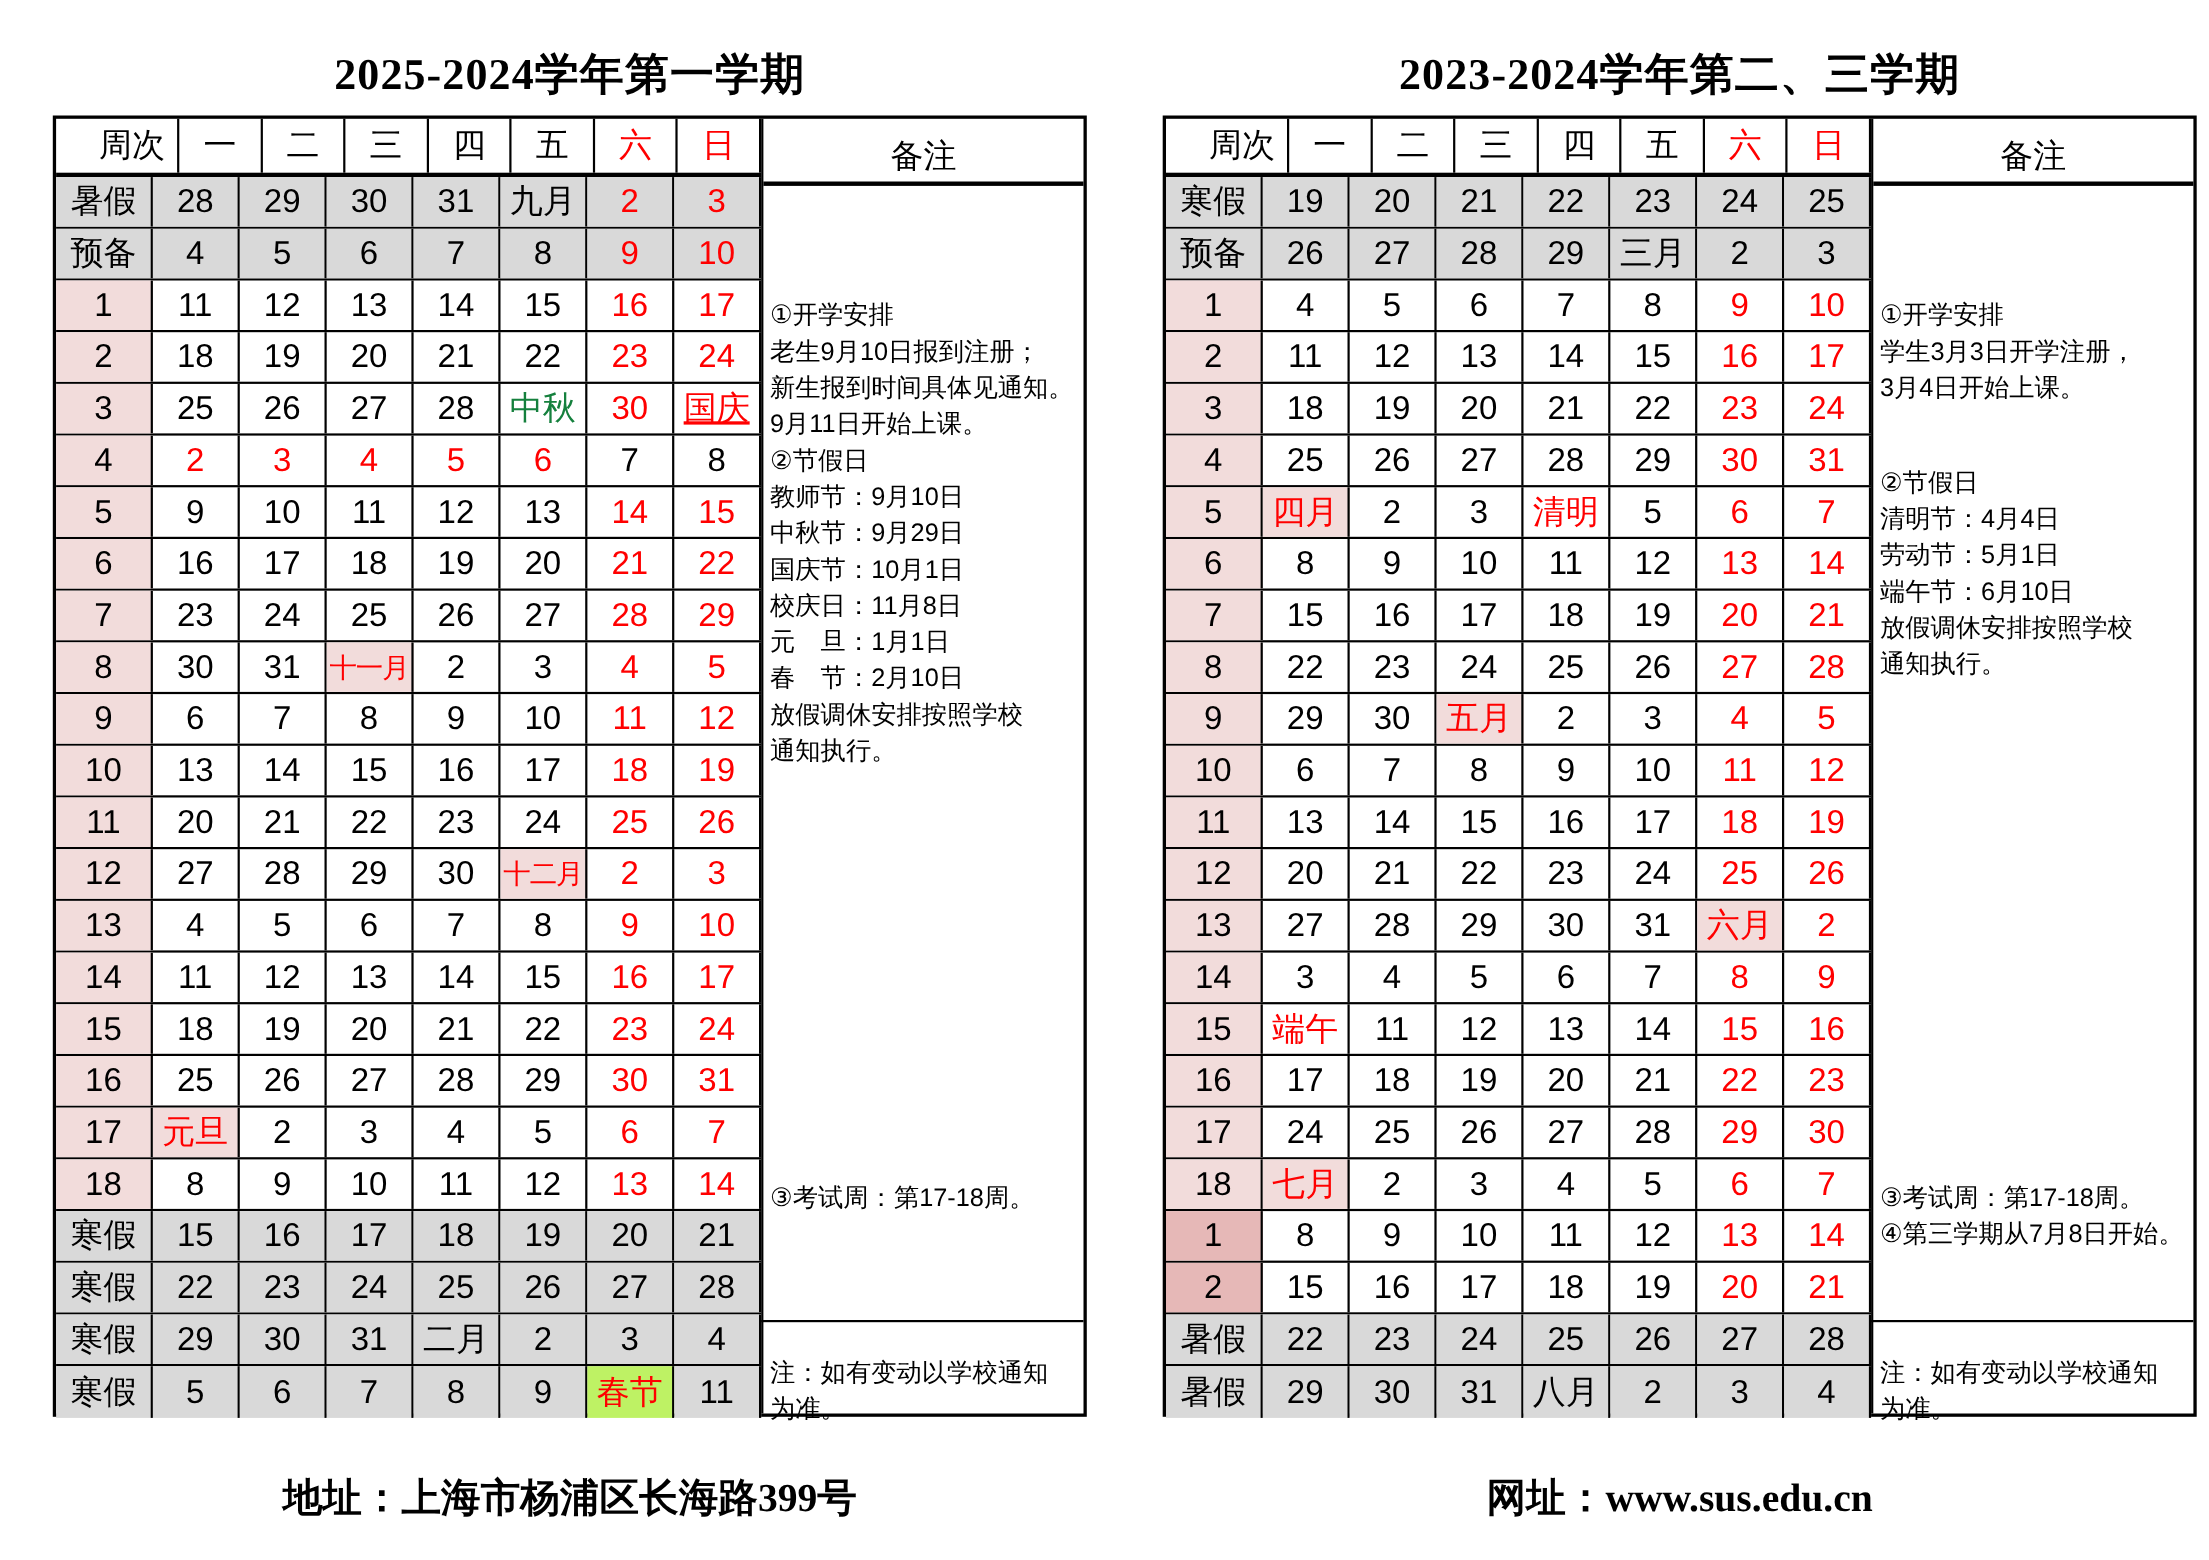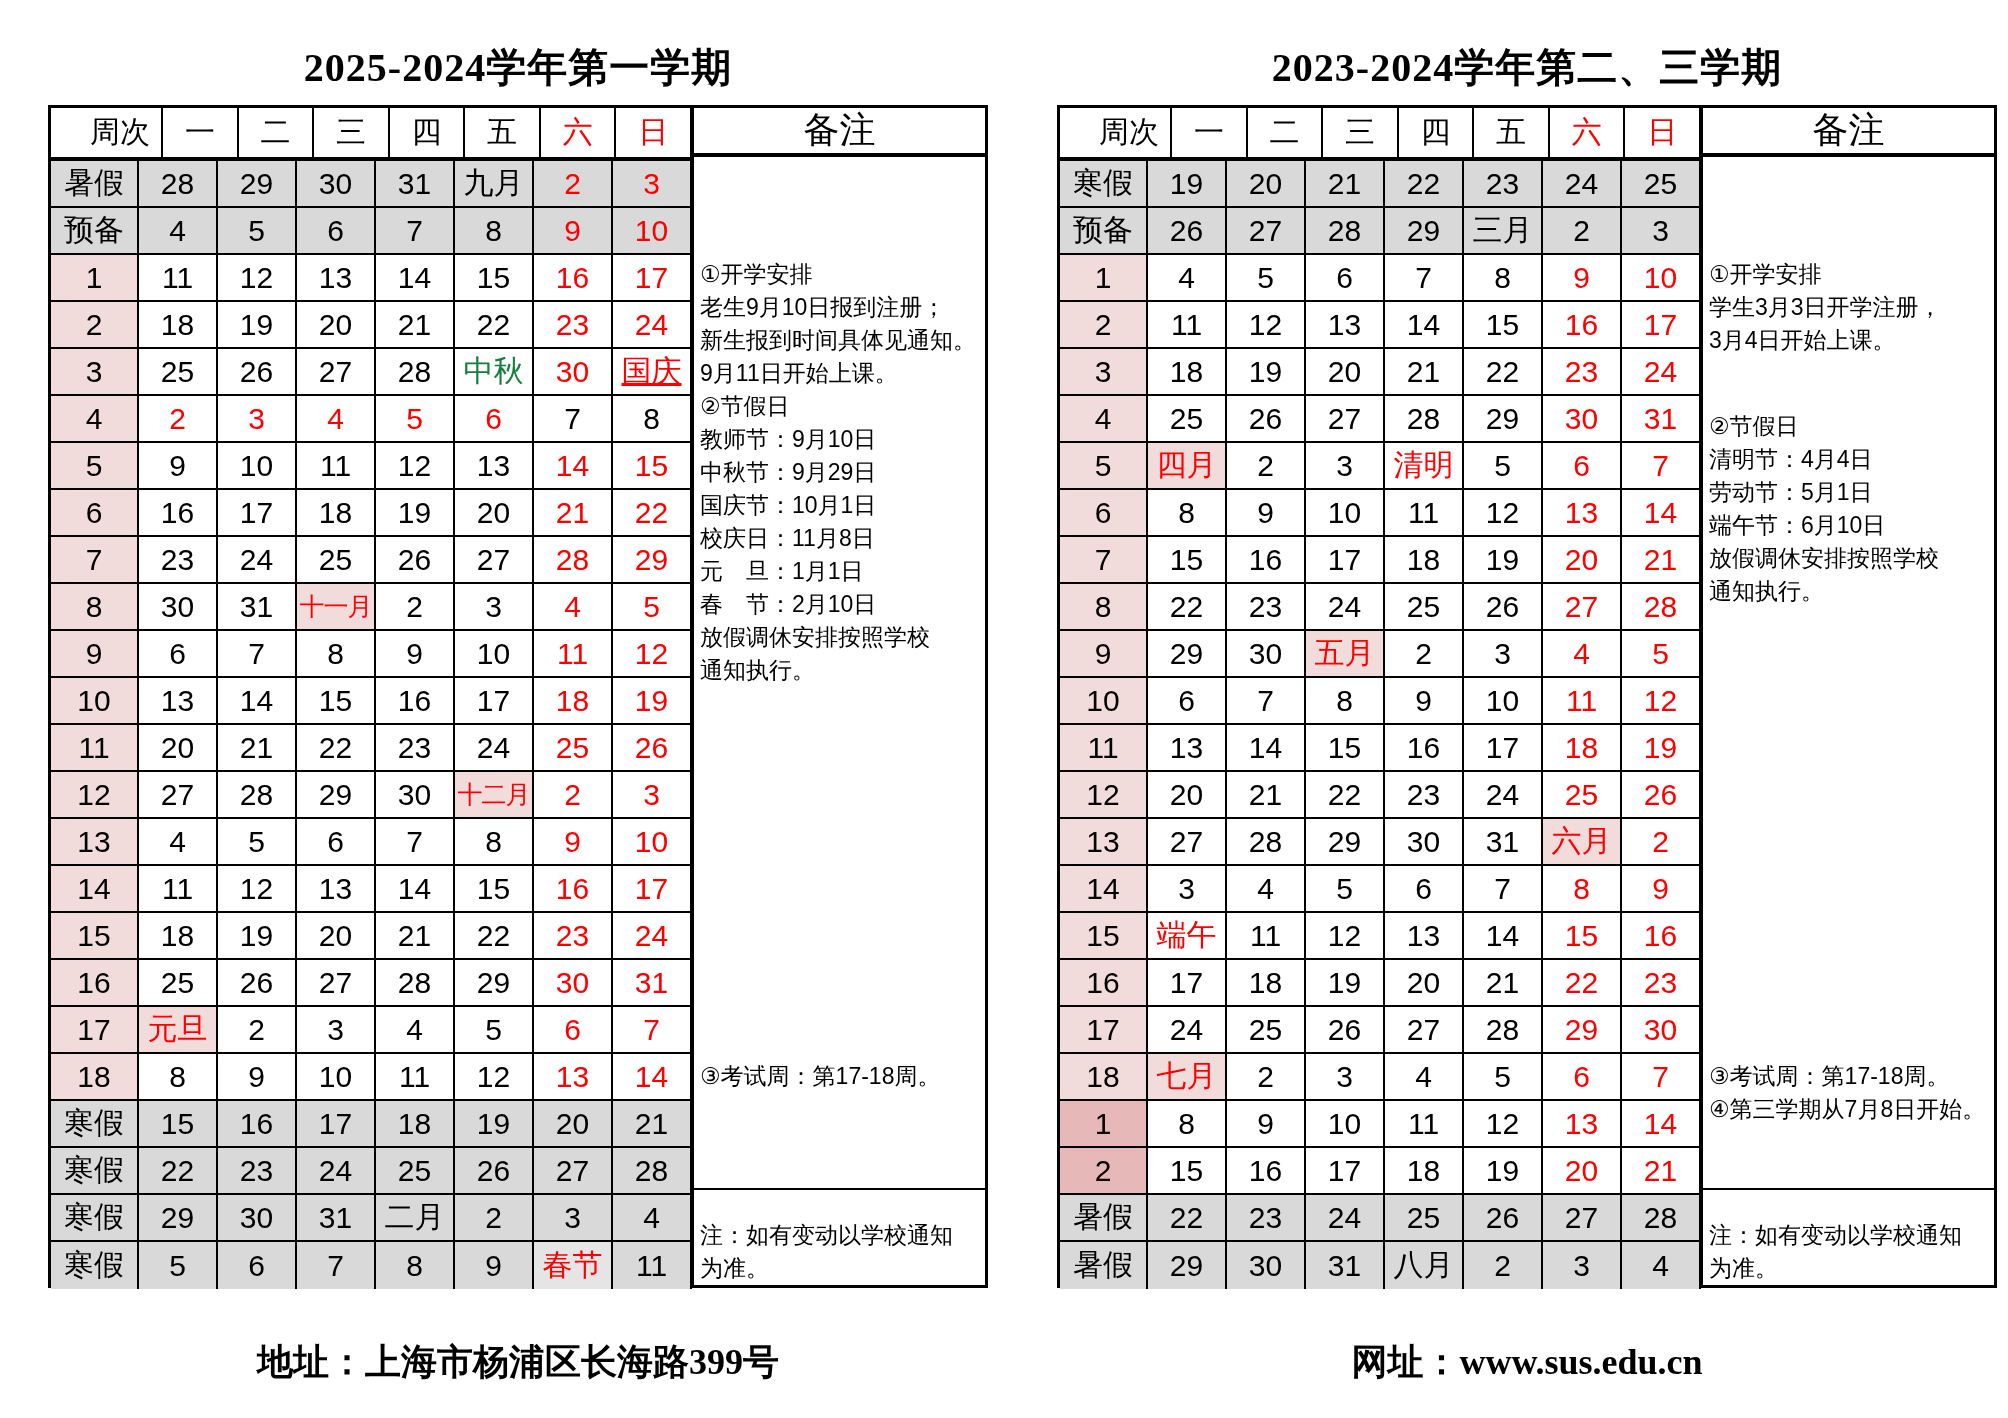--- a/index.html
+++ b/index.html
@@ -44,21 +44,21 @@
   .dc{width:79px;}
   .small{font-size:25px;letter-spacing:-1px;}
   .hc{font-weight:400;}
 
   .remarks{
     position:absolute;left:641px;top:0;width:293px;height:1177px;
     box-sizing:border-box;border-left:2px solid #000;
   }
   .rhead{
     height:49px;box-sizing:border-box;border-bottom:4px solid #000;
-    display:flex;align-items:center;justify-content:center;font-size:36px;
+    display:flex;align-items:center;justify-content:center;font-size:30px;margin-top:12px;
   }
   .rbody{position:relative;height:1124px;}
   .rblock{
     position:absolute;left:6px;right:2px;
     font-size:23px;line-height:33px;white-space:nowrap;overflow:visible;
   }
   .rdivider{
     position:absolute;left:-2px;right:0;top:1031px;height:2px;background:#000;
   }
 </style>
@@ -311,21 +311,21 @@
           <div class="dc" style="background: rgb(217, 217, 217);">3</div>
           <div class="dc" style="background: rgb(217, 217, 217);">4</div>
         </div>
         <div class="r">
           <div class="lc" style="background: rgb(217, 217, 217);">寒假</div>
           <div class="dc" style="background: rgb(217, 217, 217);">5</div>
           <div class="dc" style="background: rgb(217, 217, 217);">6</div>
           <div class="dc" style="background: rgb(217, 217, 217);">7</div>
           <div class="dc" style="background: rgb(217, 217, 217);">8</div>
           <div class="dc" style="background: rgb(217, 217, 217);">9</div>
-          <div class="dc" style="background: #e5e5e5; color: rgb(255, 0, 0);">春节</div>
+          <div class="dc" style="background: #bef264; color: rgb(255, 0, 0);">春节</div>
           <div class="dc" style="background: rgb(217, 217, 217);">11</div>
         </div>
       </div>
   </div>
   <div class="remarks">
     <div class="rhead">备注</div>
     <div class="rbody">
       <div class="rdivider"></div>
     <div class="rblock" style="top: 101px;">
           <div>①开学安排</div>

